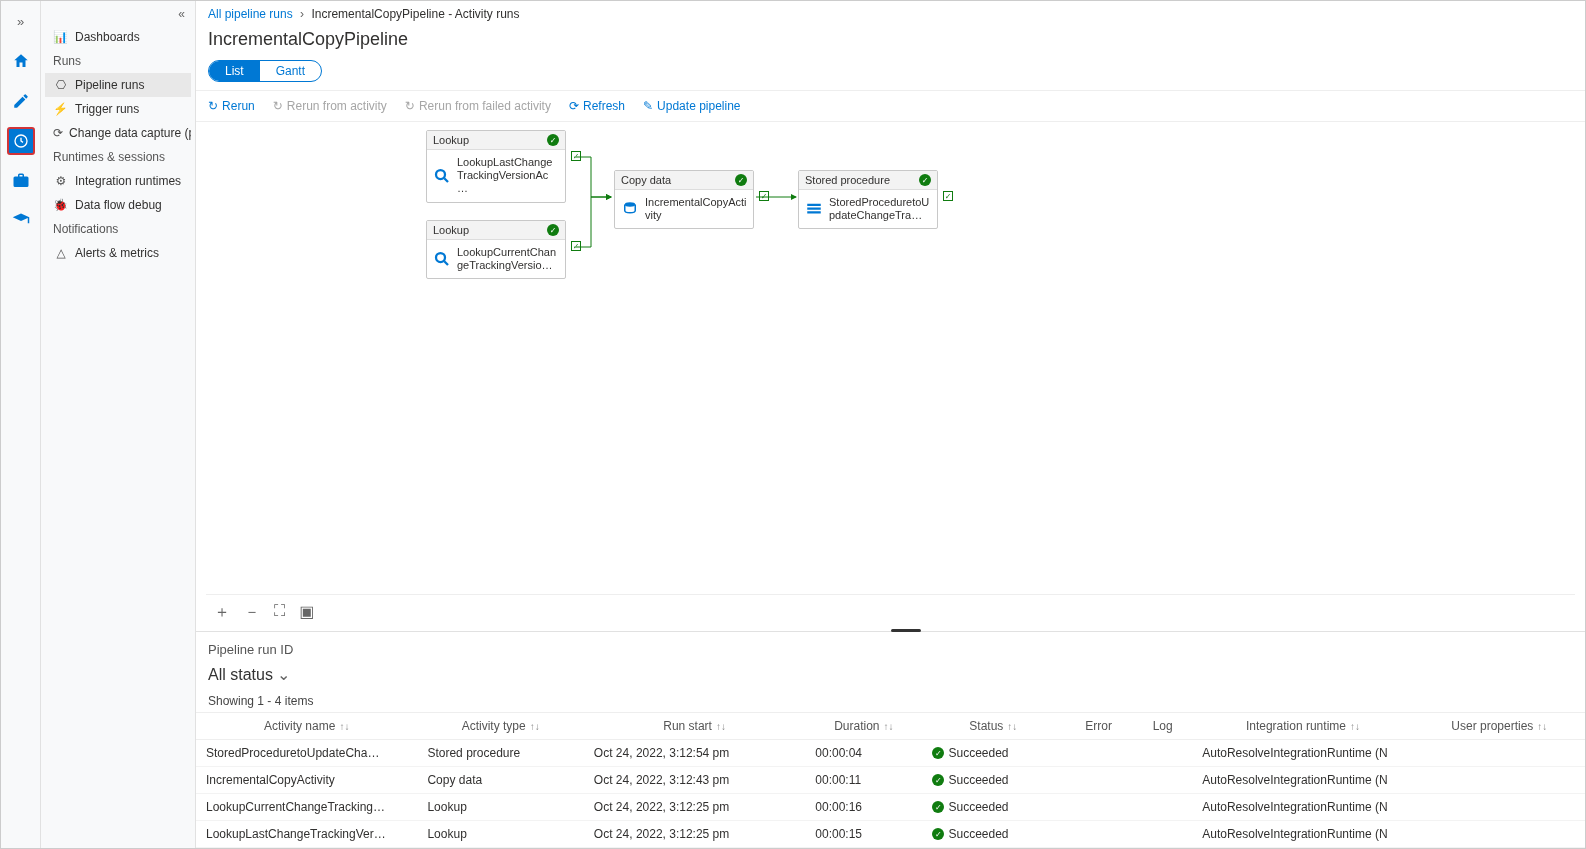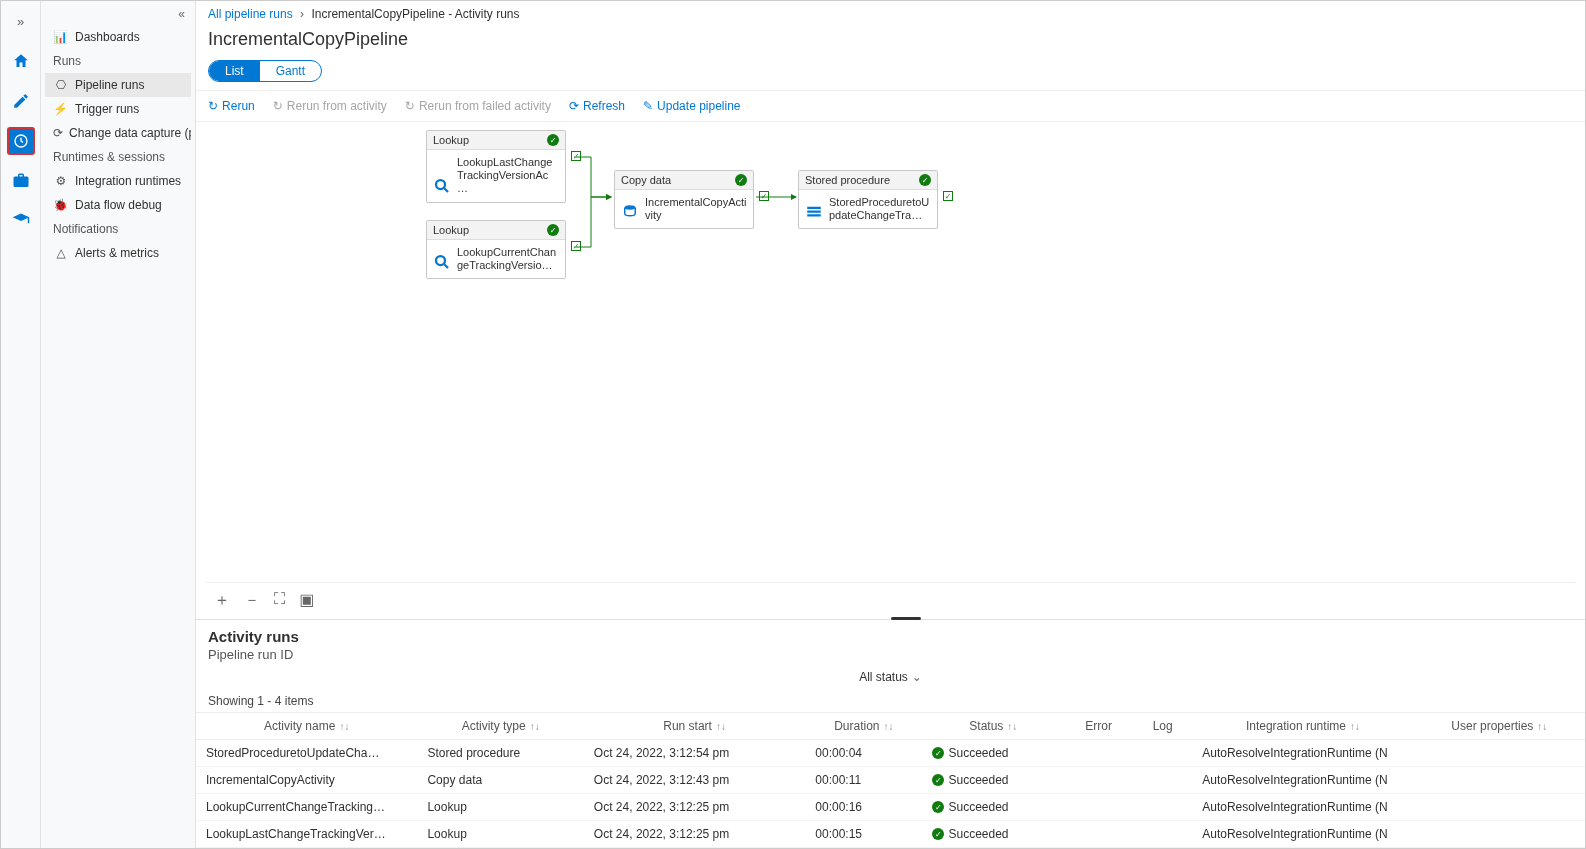--- a/index.html
+++ b/index.html
@@ -32,38 +32,38 @@
 .pill .inactive { color: #0078d4; }
 .toolbar { display: flex; gap: 18px; padding: 8px 12px; border-top: 1px solid #eee; border-bottom: 1px solid #eee; font-size: 12px; }
 .tb-item { display: flex; align-items: center; gap: 4px; color: #666; cursor: pointer; }
 .tb-item.enabled { color: #0078d4; }
 .tb-item.disabled { color: #a6a6a6; }
 
 
 .canvas { flex: 1; position: relative; background: #fff; overflow: hidden; }
 .node { position: absolute; width: 140px; border: 1px solid #c8c8c8; border-radius: 2px; background: #fff; font-size: 11px; }
 .node-head { background: #f3f3f3; padding: 3px 6px; display: flex; justify-content: space-between; align-items: center; border-bottom: 1px solid #ddd; }
-.node-body { padding: 6px; display: flex; gap: 6px; align-items: flex-end; }
+.node-body { padding: 6px; display: flex; gap: 6px; align-items: center; }
 .node-body .nicon { width: 20px; height: 20px; display: flex; align-items: center; justify-content: center; }
 .node-body .nlabel { font-size: 11px; line-height: 1.2; word-break: break-word; }
 .status-ok { width: 12px; height: 12px; border-radius: 50%; background: #107c10; display: inline-flex; align-items: center; justify-content: center; color: #fff; font-size: 8px; }
 .conn-check { width: 10px; height: 10px; border: 1px solid #107c10; display: inline-flex; align-items: center; justify-content: center; font-size: 8px; color: #107c10; position: absolute; }
 
 
 .arrows { position: absolute; top: 0; left: 0; width: 100%; height: 100%; pointer-events: none; }
 
 .canvas-tools { position: absolute; bottom: 8px; left: 18px; display: flex; gap: 14px; color: #666; font-size: 16px; }
 .canvas hr.divider { position: absolute; bottom: 36px; left: 10px; right: 10px; border: none; border-top: 1px solid #eee; }
 
 
 .panel { border-top: 1px solid #e1e1e1; padding: 8px 12px 4px; position: relative; }
 .panel h3 { font-size: 15px; font-weight: 600; }
 .panel .runid { font-size: 13px; color: #555; padding-top: 2px; }
 .grab { position: absolute; top: -3px; left: 50%; width: 30px; height: 3px; background: #333; border-radius: 2px; }
-.filter-row { padding: 4px 12px 6px; font-size: 12px; color: #333; text-align: center; }
+.filter-row { padding: 4px 12px 6px; font-size: 16px; color: #333; }
 .filter-row .chev { margin-left: 4px; color: #666; }
 .items-count { padding: 4px 12px; font-size: 12px; color: #444; }
 
 
 .tbl { width: 100%; border-collapse: collapse; font-size: 12px; }
 .tbl th { text-align: center; font-weight: 400; color: #555; padding: 6px 10px; border-top: 1px solid #eee; border-bottom: 1px solid #eee; white-space: nowrap; }
 .tbl th .sort { color: #888; margin-left: 4px; font-size: 10px; }
 .tbl td { padding: 6px 10px; border-bottom: 1px solid #f3f3f3; white-space: nowrap; overflow: hidden; text-overflow: ellipsis; max-width: 150px; }
 .status-cell { display: flex; align-items: center; gap: 4px; }
 .ccopy { color: #888; font-size: 11px; margin-left: 2px; }
@@ -263,21 +263,20 @@
       <div class="canvas-tools">
         <span>＋</span>
         <span>－</span>
         <span>⛶</span>
         <span>▣</span>
       </div>
     </div>
 
     <div class="panel">
       <div class="grab"></div>
-      <h3>Activity runs</h3>
       <div class="runid">Pipeline run ID</div>
     </div>
     <div class="filter-row">
       <span><span>All status</span><span class="chev">⌄</span></span>
     </div>
     <div class="items-count">Showing 1 - 4 items</div>
 
     <table class="tbl">
       <thead>
         <tr>

